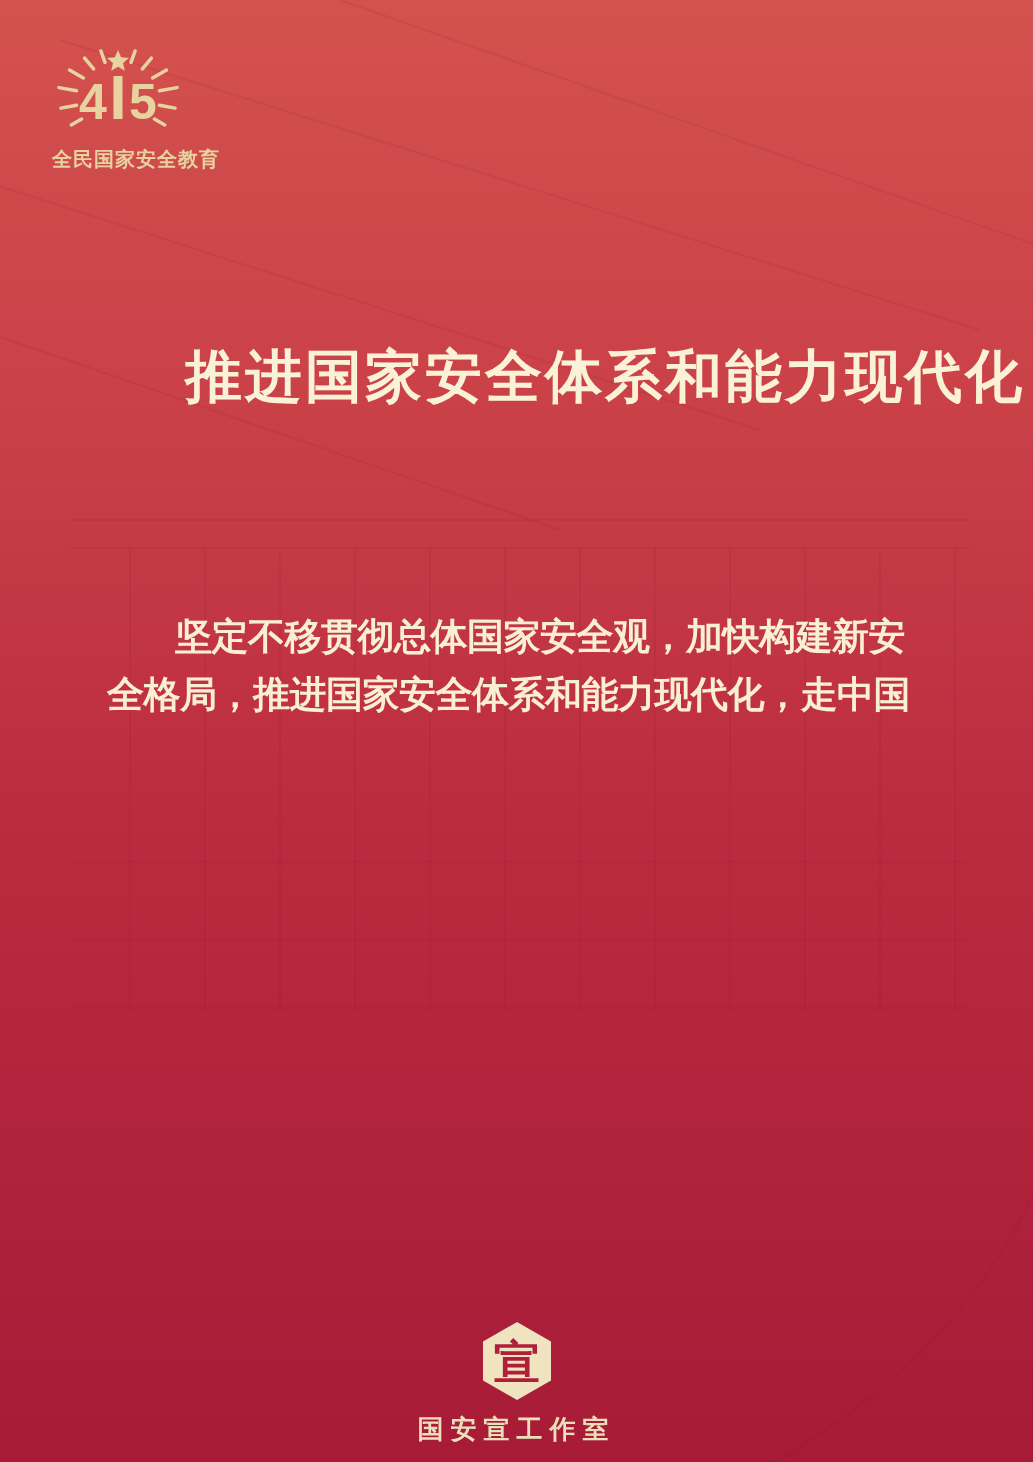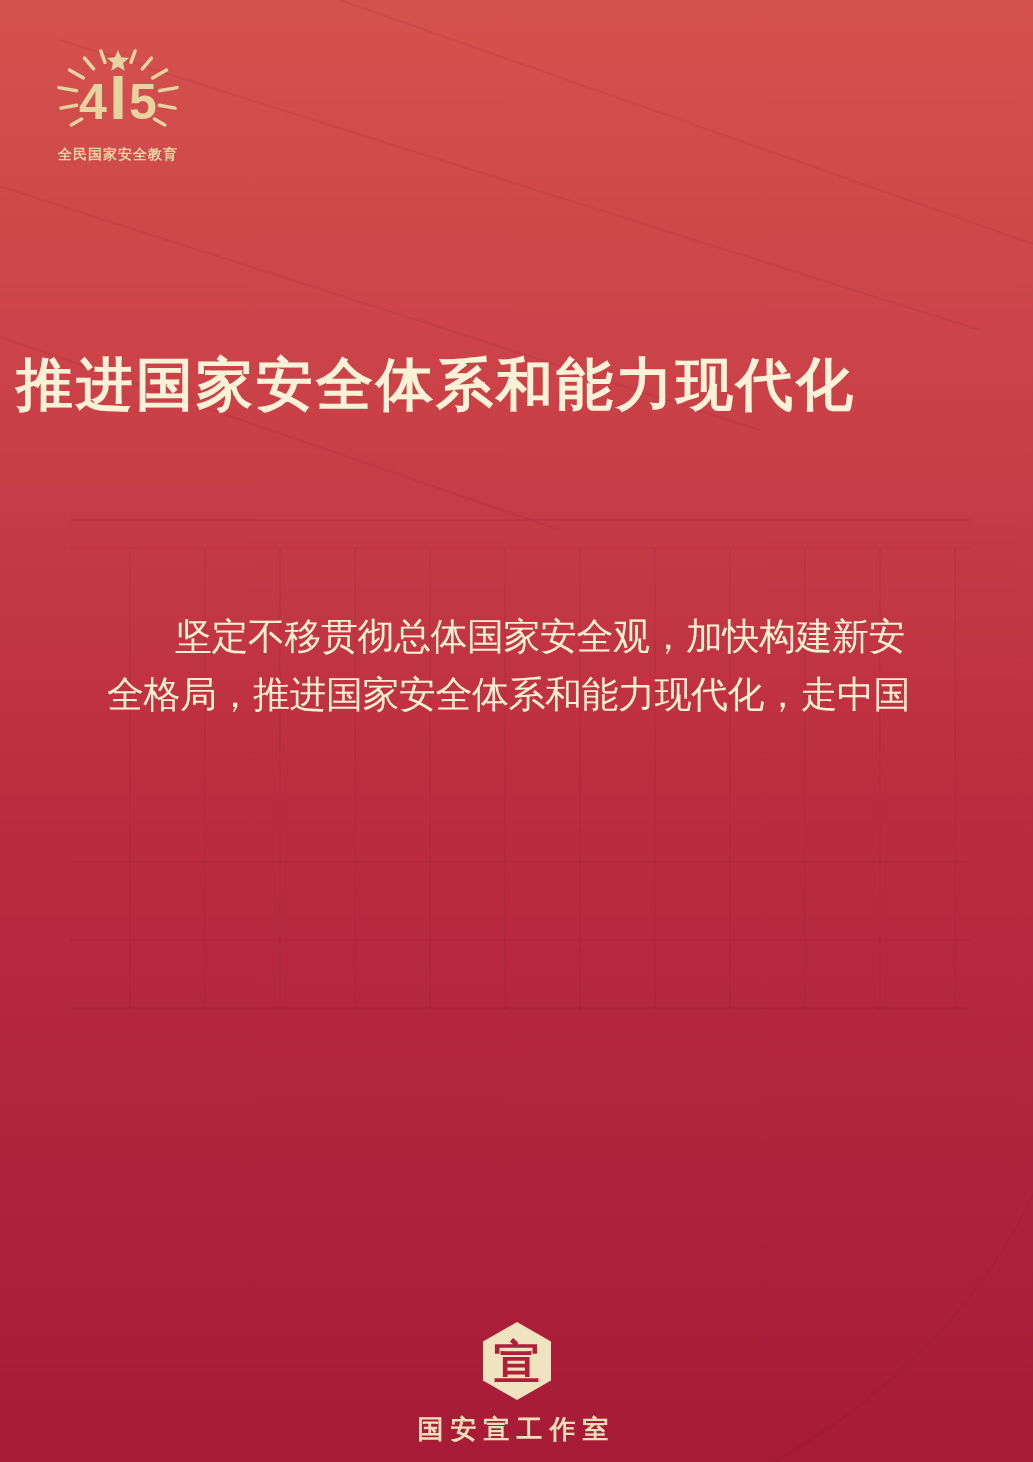--- a/index.html
+++ b/index.html
@@ -21,49 +21,49 @@
   
   .logo {
     position: absolute;
     left: 52px;
     top: 44px;
     width: 132px;
     text-align: center;
   }
   .logo-subtitle {
     margin-top: 2px;
-    font-size: 14px;
+    font-size: 20px;
     font-weight: bold;
     letter-spacing: 1px;
     color: #e7d3a0;
     white-space: nowrap;
   }
   
   .title {
     position: absolute;
     left: 0;
     right: 0;
     top: 321px;
-    margin: 16px;
-    text-align: left;
+    margin: 8px;
+    text-align: right;
     font-size: 57px;
     line-height: 95px;
     font-weight: 800;
     letter-spacing: 3px;
     color: #faf2d6;
   }
   
   .body-text {
     position: absolute;
     left: 107px;
     top: 608px;
     font-size: 37px;
     line-height: 58px;
     letter-spacing: -0.5px;
-    font-weight: 400;
+    font-weight: 700;
     color: #f9efd3;
   }
   .body-text .line { white-space: nowrap; }
   .body-text .line.indent { text-indent: 68px; }
   
   .attribution {
     position: absolute;
     right: 95px;
     top: 1030px;
     font-size: 23px;

